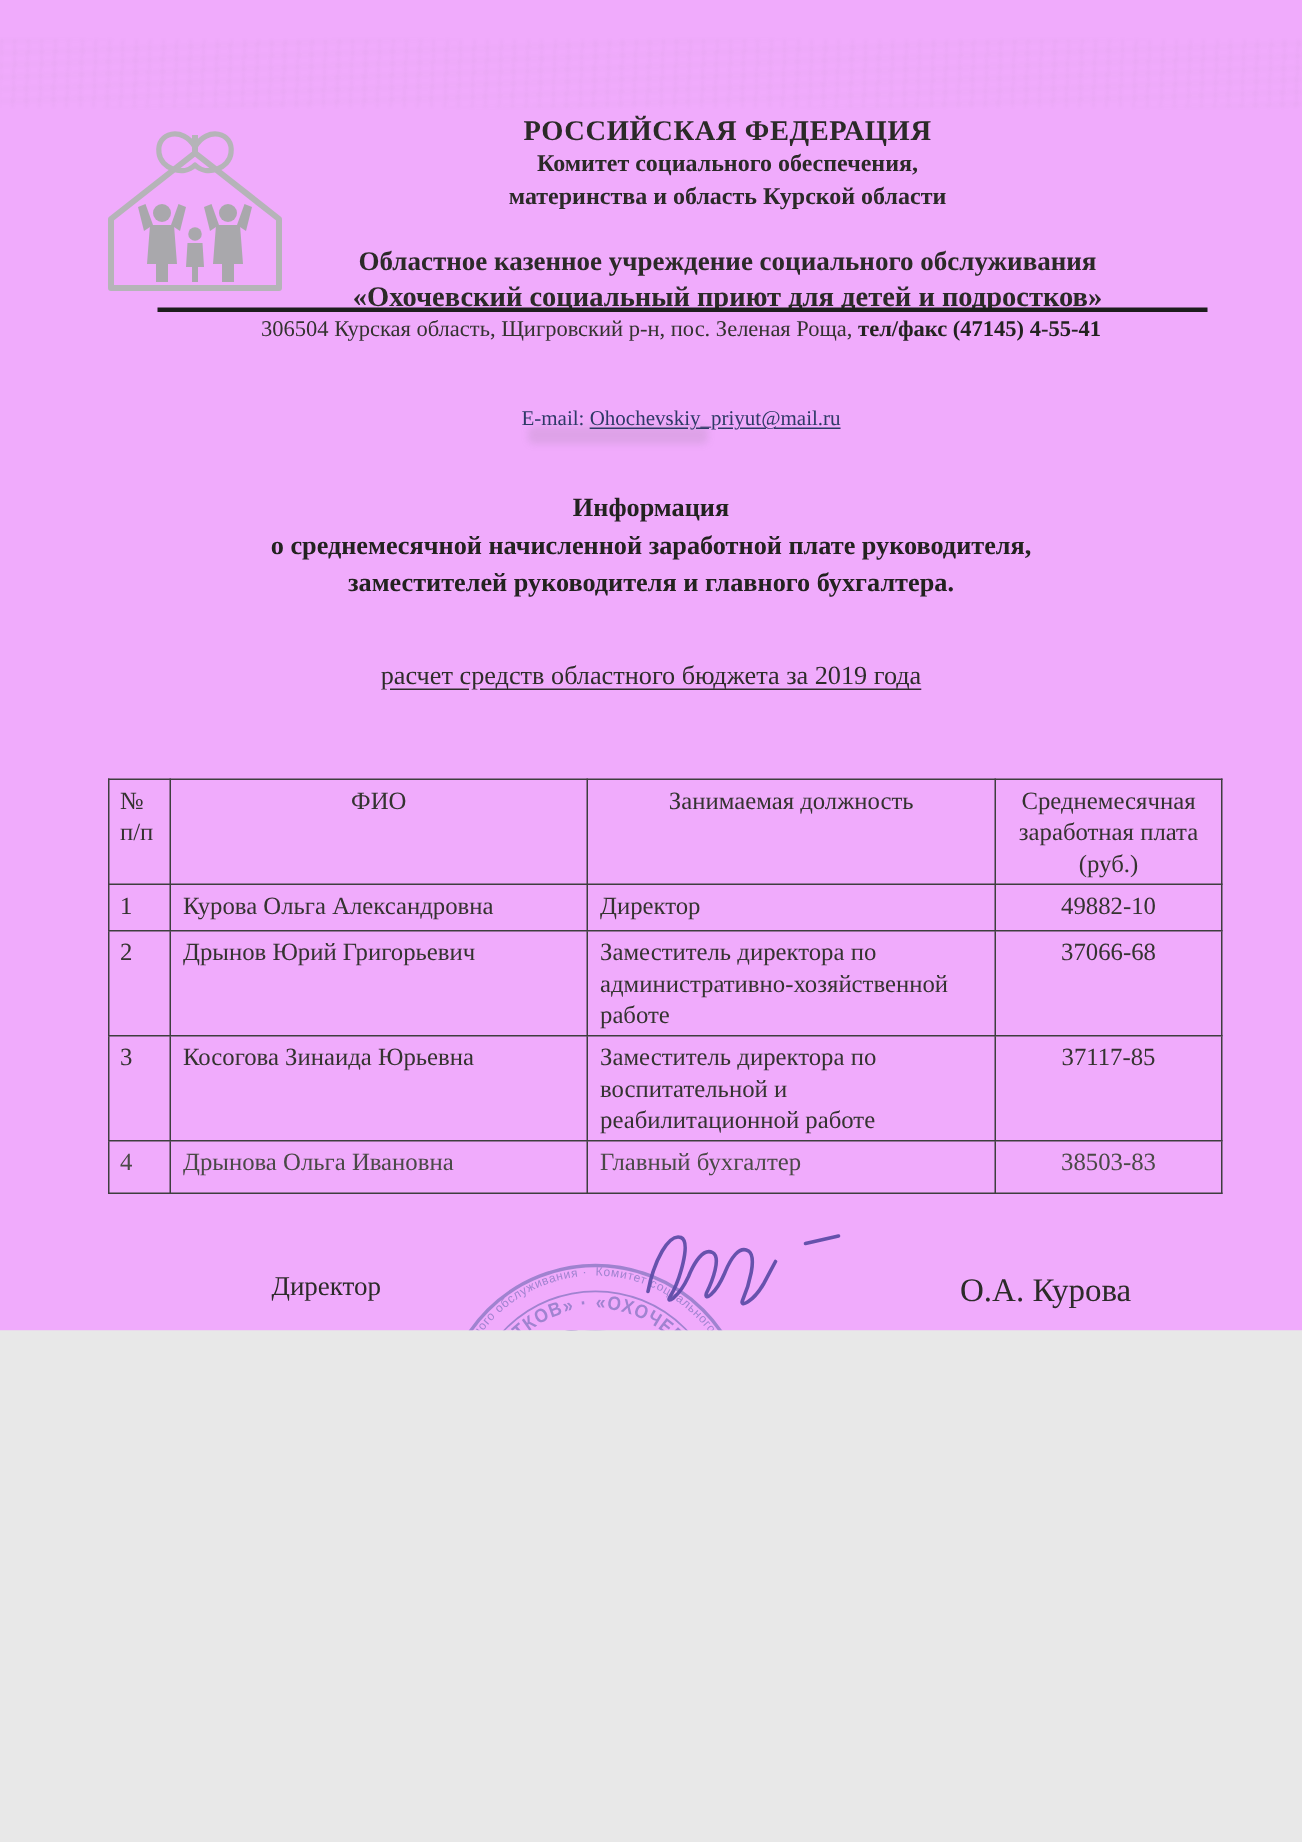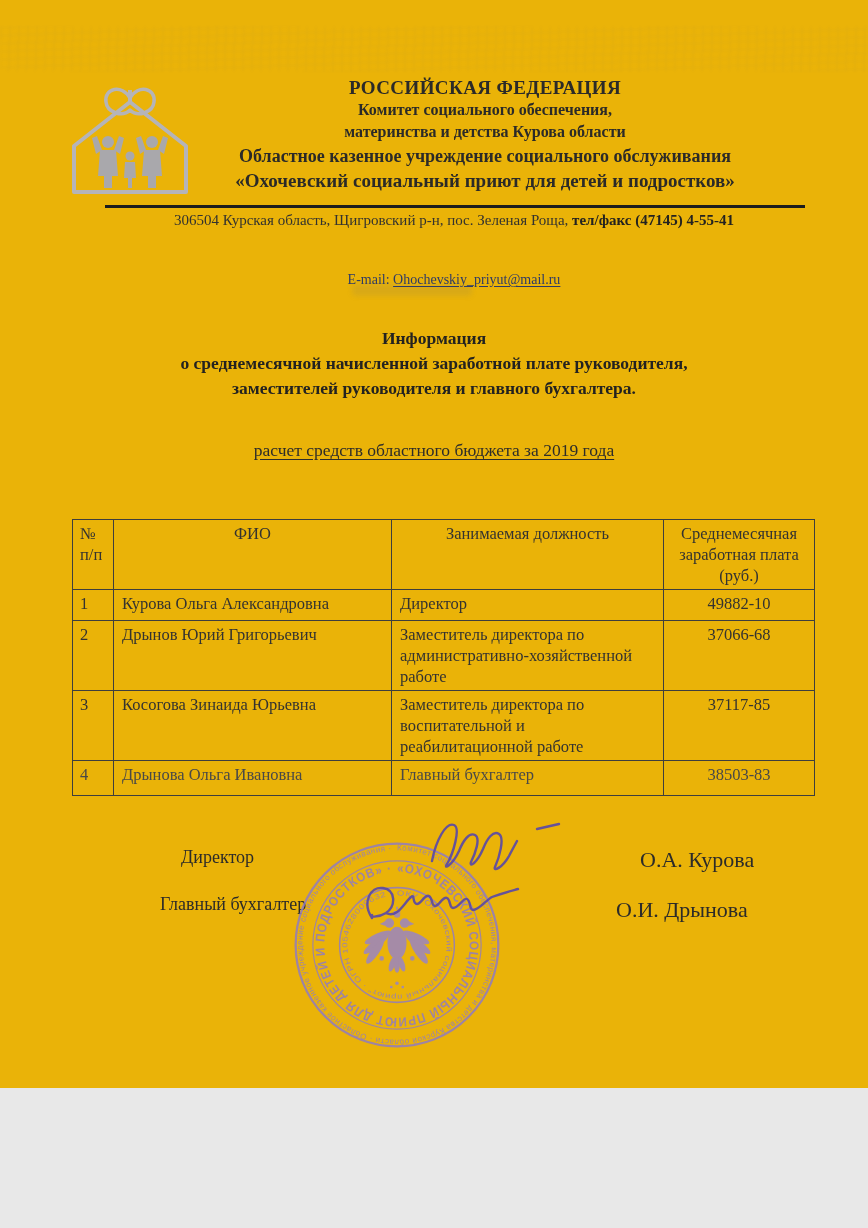--- a/index.html
+++ b/index.html
@@ -1,18 +1,18 @@
 <!DOCTYPE html>
 <html><head>
 <meta charset="utf-8">
 <style>
   html,body{margin:0;padding:0;background:#e8e8e8;}
   .page{
-    position:relative;width:868px;height:1088px;margin:0 auto;
-    background:#eab308;overflow:hidden;
+    position:relative;width:868px;height:887px;margin:0 auto;
+    background:#f0abfc;overflow:hidden;
     font-family:"Liberation Serif","DejaVu Serif",serif;
     color:#2f2e2c;
   }
   
   .noise{position:absolute;pointer-events:none;}
   .noise.top{left:0;top:26px;width:868px;height:46px;opacity:.55;
     background:repeating-linear-gradient(92deg,rgba(90,90,90,.05) 0 2px,transparent 2px 9px),
                repeating-linear-gradient(178deg,rgba(120,120,120,.04) 0 3px,transparent 3px 8px);
     filter:blur(1px);}
   .noise.bottom{left:0;top:1196px;width:868px;height:26px;opacity:.4;
@@ -20,21 +20,21 @@
     filter:blur(1px);}
   .noise.dash{left:836px;top:1218px;width:32px;height:2px;background:#8a8a8a;opacity:.8;filter:none;}
   .ghost{position:absolute;left:352px;top:284px;width:120px;height:12px;
     background:rgba(110,110,110,.14);filter:blur(2.5px);border-radius:4px;}
 
   
   .logo{position:absolute;left:60px;top:76px;width:140px;height:126px;}
   .hdr{position:absolute;left:185px;top:76px;width:600px;text-align:center;font-weight:bold;color:#2b2a28;}
   .hdr .l1{font-size:19px;letter-spacing:.4px;line-height:23px;}
   .hdr .l2,.hdr .l3{font-size:16px;line-height:22px;}
-  .hdr .l4{font-size:18px;line-height:24px;margin-top:1px;}
+  .hdr .l4{font-size:18px;line-height:24px;margin-top:19px;}
   .hdr .l5{font-size:19px;line-height:25px;}
   .hdr-rule{position:absolute;left:105px;top:205px;width:700px;height:3px;background:#1d1d1d;}
   .addr{position:absolute;left:84px;top:211px;width:740px;text-align:center;font-size:15px;line-height:19px;color:#33322f;}
   .addr b{color:#232220;}
   .email-line{position:absolute;left:84px;top:229px;width:740px;text-align:center;font-size:14px;color:#2e3a66;margin-top:43px;}
   .email-line a{color:#2e3a66;text-decoration:underline;text-underline-offset:2px;}
 
   
   .title{position:absolute;left:0;top:326px;width:868px;text-align:center;font-weight:bold;color:#232220;}
   .title div{font-size:17.5px;line-height:25px;}
@@ -86,21 +86,21 @@
       <path d="M80 78 L76 62 L81 60 L86 74 Z"></path>
         <path d="M104 78 L108 62 L103 60 L98 74 Z"></path>
       <circle cx="70" cy="80" r="4.5"></circle>
       <path d="M65 86 L75 86 L76 102 L72 102 L72 112 L68 112 L68 102 L64 102 Z"></path>
     </g>
   </svg>
 
   <div class="hdr">
     <div class="l1">РОССИЙСКАЯ ФЕДЕРАЦИЯ</div>
     <div class="l2">Комитет социального обеспечения,</div>
-    <div class="l3">материнства и детства Курова области</div>
+    <div class="l3">материнства и область Курской области</div>
     <div class="l4">Областное казенное учреждение социального обслуживания</div>
     <div class="l5">«Охочевский социальный приют для детей и подростков»</div>
   </div>
   <div class="hdr-rule"></div>
   <div class="addr">
     <span>306504 Курская область, Щигровский р-н, пос. Зеленая Роща, </span><b>тел/факс (47145) 4-55-41</b>
   </div>
   <div class="email-line">
     <span>E-mail: </span><a href="#">Ohochevskiy_priyut@mail.ru</a>
   </div>

